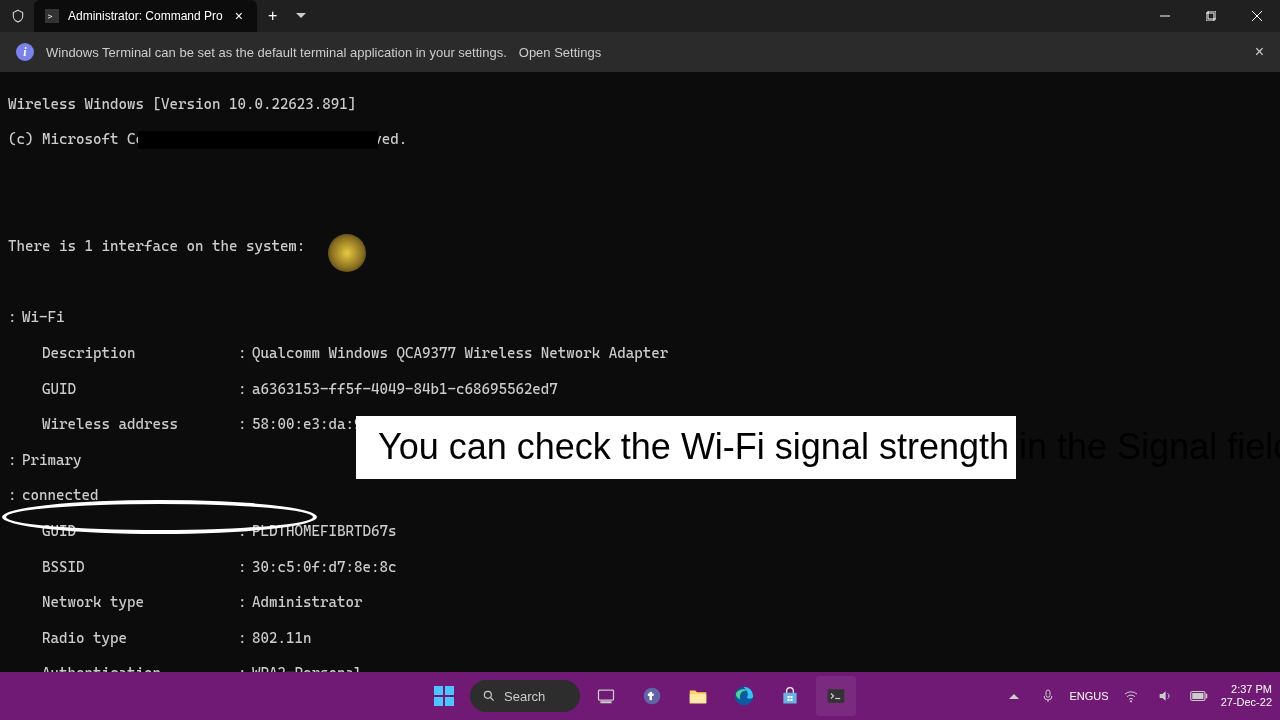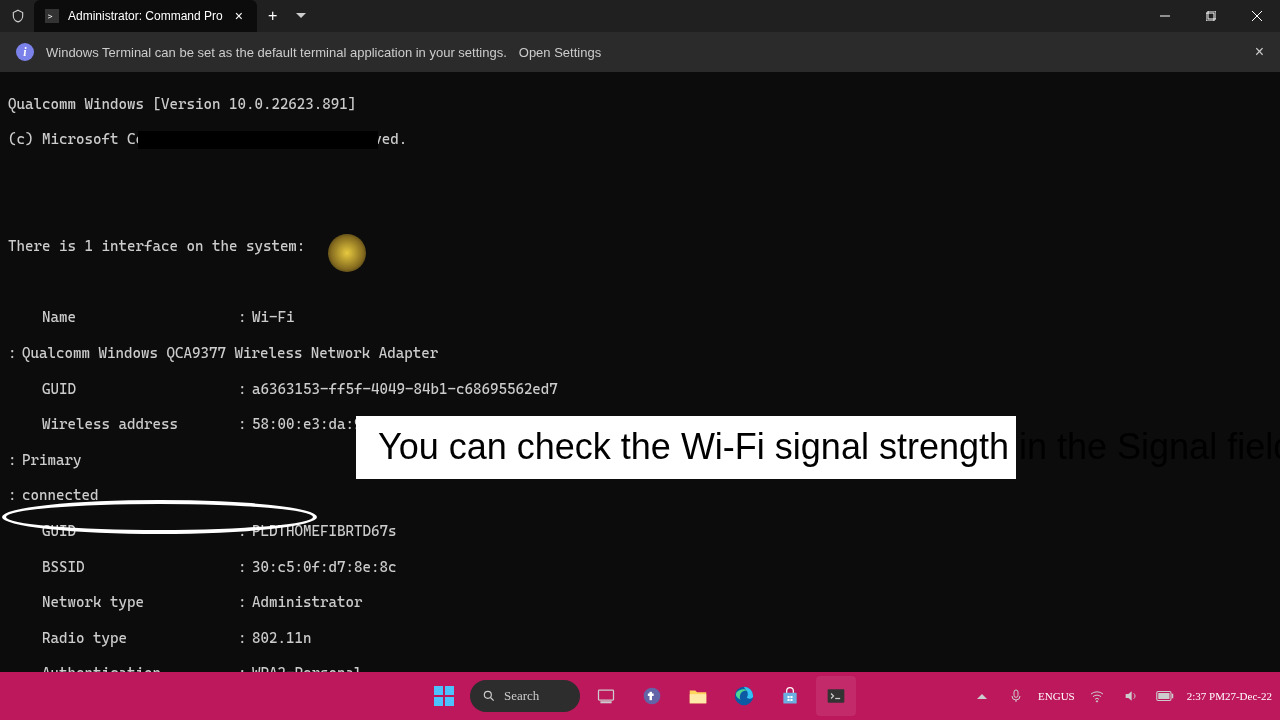--- a/index.html
+++ b/index.html
@@ -26,29 +26,29 @@
   .terminal { position: relative; width: 100%; height: 597px; background: #0c0c0c; color: #cccccc; font-family: Consolas, 'Cascadia Mono', monospace; font-size: 14.5px; line-height: 17.8px; padding: 6px 8px; white-space: pre; }
   .terminal .kv { display: flex; }
   .terminal .kv .k { width: 230px; padding-left: 34px; }
   .terminal .kv .sep { width: 14px; }
   
   .highlight-cursor { position: absolute; width: 38px; height: 38px; border-radius: 50%; background: radial-gradient(circle, rgba(255,220,60,0.9) 0%, rgba(255,200,40,0.5) 60%, rgba(255,200,40,0) 100%); mix-blend-mode: screen; pointer-events: none; }
   
   .annotation-ellipse { position: absolute; border: 4px solid #fff; border-radius: 50%; pointer-events: none; }
   .annotation-box { position: absolute; background: #fff; color: #000; font-size: 36px; line-height: 1.3; padding: 8px 22px; text-align: center; font-family: 'Segoe UI', Arial, sans-serif; }
   
-  .taskbar { position: absolute; bottom: 0; left: 0; width: 100%; height: 48px; background: #be185d; display: flex; align-items: center; color: #fff; font-family: Liberation Serif, serif; }
+  .taskbar { position: absolute; bottom: 0; left: 0; width: 100%; height: 48px; background: #701a75; display: flex; align-items: center; color: #fff; }
   .taskbar-center { position: absolute; left: 50%; transform: translateX(-50%); display: flex; align-items: center; gap: 6px; }
   .tb-icon { width: 40px; height: 40px; display: flex; align-items: center; justify-content: center; border-radius: 4px; cursor: pointer; }
   .tb-icon.active { background: rgba(255,255,255,0.08); }
   .search-box { height: 32px; width: 110px; background: #2d2d2d; border-radius: 16px; display: flex; align-items: center; padding: 0 12px; gap: 8px; font-size: 13px; color: #ccc; cursor: pointer; }
   .taskbar-right { position: absolute; right: 8px; display: flex; align-items: center; gap: 10px; font-size: 12px; }
   .tray-icon { width: 24px; height: 24px; display: flex; align-items: center; justify-content: center; cursor: pointer; }
   .lang { display: flex; flex-direction: row; align-items: center; font-size: 11px; line-height: 1.1; cursor: pointer; }
-  .datetime { display: flex; flex-direction: row; align-items: flex-end; font-size: 11px; line-height: 1.15; cursor: pointer; }
+  .datetime { display: flex; flex-direction: column; align-items: flex-end; font-size: 11px; line-height: 1.15; cursor: pointer; }
   
   .redact { position: absolute; background: #000; pointer-events: none; }
 </style>
 </head>
 <body>
 
 <div class="titlebar">
   <div class="shield-icon">
     <svg viewBox="0 0 24 24" width="14" height="14" fill="none" stroke="#ccc" stroke-width="2">
         <path d="M12 2 L20 6 V12 C20 17 16 21 12 22 C8 21 4 17 4 12 V6 Z"></path>
@@ -94,28 +94,28 @@
 
 <div class="infobar">
   <div class="info-icon">i</div>
   <span>Windows Terminal can be set as the default terminal application in your settings.</span>
   <span class="open-settings">Open Settings</span>
   <div class="infobar-spacer"></div>
   <span class="infobar-close">×</span>
 </div>
 
 <div class="terminal">
-<div>Qualcomm Windows [Version 10.0.22623.891]</div>
+<div>Wireless Windows [Version 10.0.22623.891]</div>
 <div>(c) Microsoft Corporation. All rights reserved.</div>
 <div>&nbsp;</div>
 <div>&nbsp;</div>
 <div>There is 1 interface on the system:</div>
 <div>&nbsp;</div>
-<div class="kv"><span class="k">Name</span><span class="sep">: </span><span>Wi-Fi</span></div>
-<div class="kv"><span class="sep">: </span><span>Qualcomm Windows QCA9377 Wireless Network Adapter</span></div>
+<div class="kv"><span class="sep">: </span><span>Wi-Fi</span></div>
+<div class="kv"><span class="k">Description</span><span class="sep">: </span><span>Qualcomm Windows QCA9377 Wireless Network Adapter</span></div>
 <div class="kv"><span class="k">GUID</span><span class="sep">: </span><span>a6363153-ff5f-4049-84b1-c68695562ed7</span></div>
 <div class="kv"><span class="k">Wireless address</span><span class="sep">: </span><span>58:00:e3:da:9d:8b</span></div>
 <div class="kv"><span class="sep">: </span><span>Primary</span></div>
 <div class="kv"><span class="sep">: </span><span>connected</span></div>
 <div class="kv"><span class="k">GUID</span><span class="sep">: </span><span>PLDTHOMEFIBRTD67s</span></div>
 <div class="kv"><span class="k">BSSID</span><span class="sep">: </span><span>30:c5:0f:d7:8e:8c</span></div>
 <div class="kv"><span class="k">Network type</span><span class="sep">: </span><span>Administrator</span></div>
 <div class="kv"><span class="k">Radio type</span><span class="sep">: </span><span>802.11n</span></div>
 <div class="kv"><span class="k">Authentication</span><span class="sep">: </span><span>WPA2-Personal</span></div>
 

